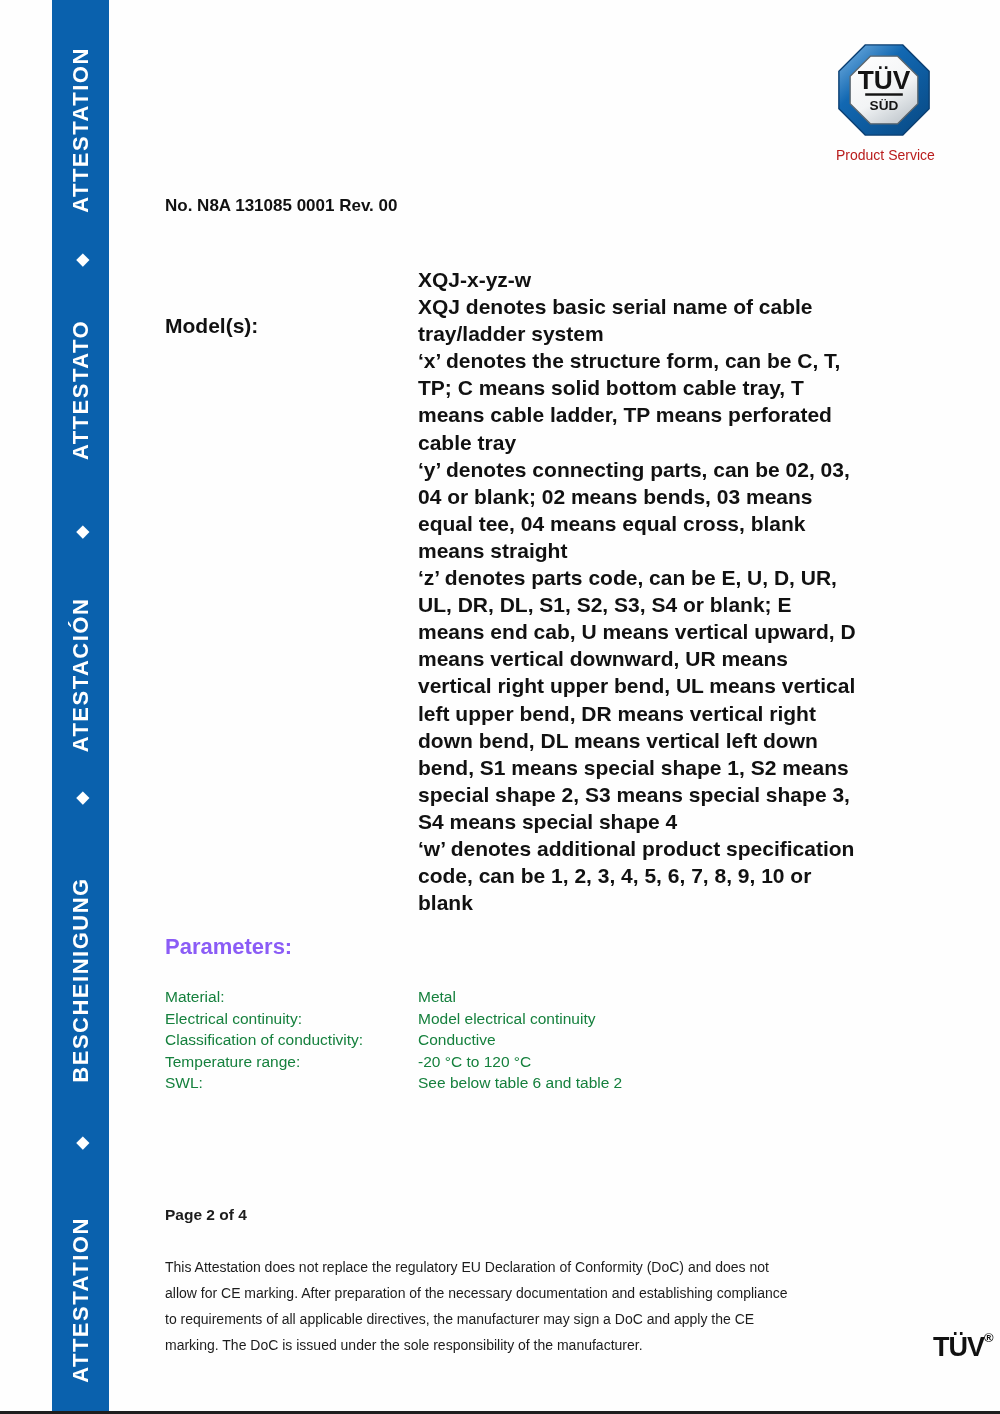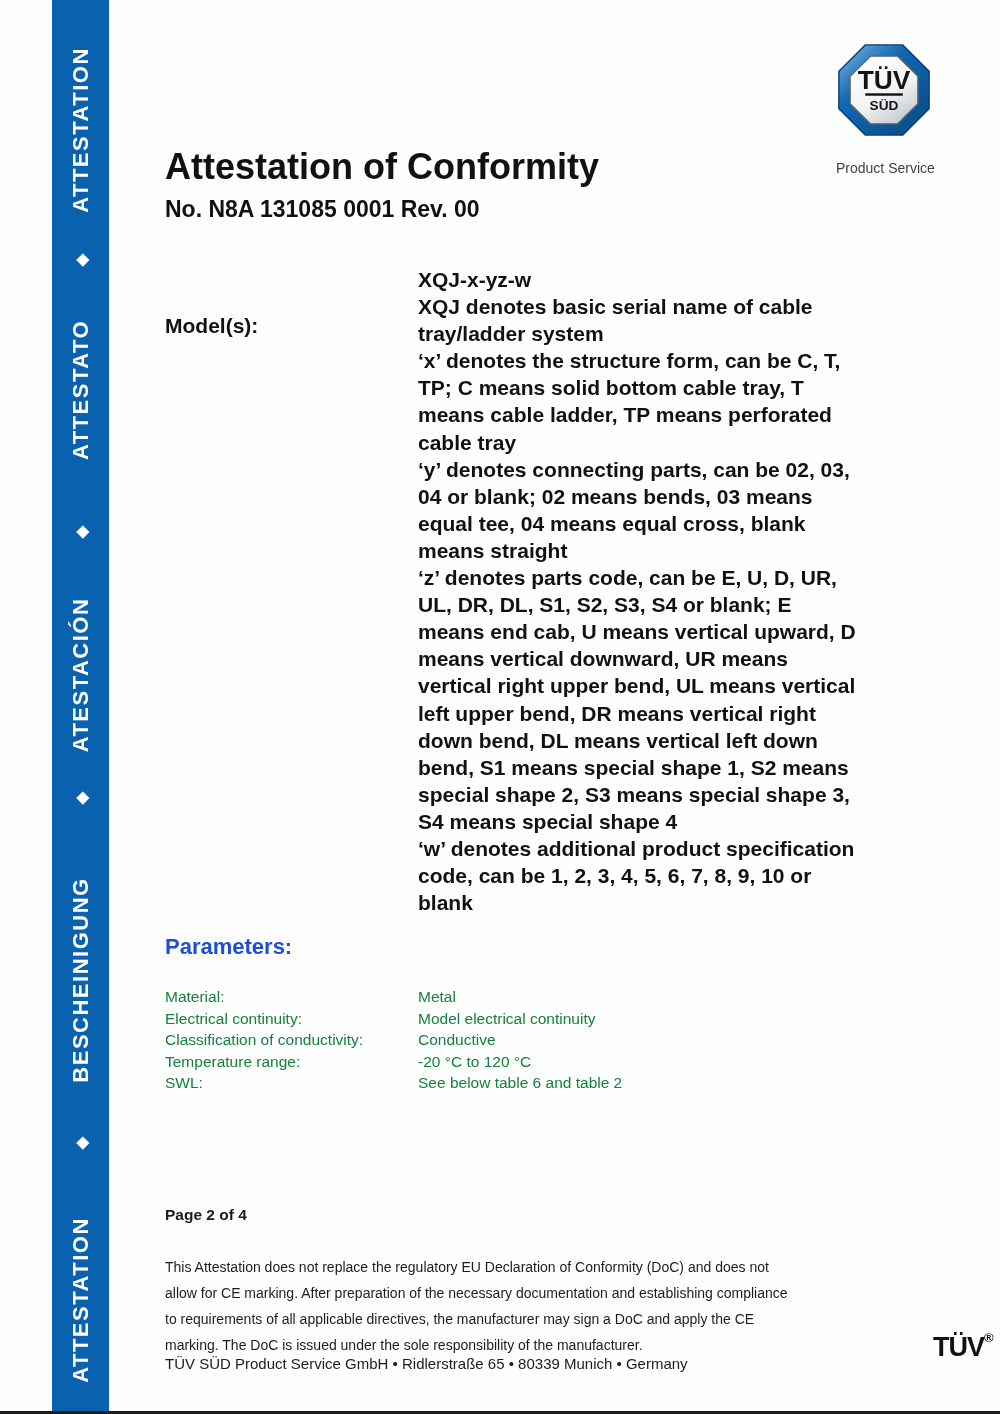--- a/index.html
+++ b/index.html
@@ -52,39 +52,39 @@
   }
 
   
   .logo-block {
     position: absolute;
     left: 836px; top: 42px;
     width: 96px;
     text-align: center;
   }
   .logo-caption {
-    margin-top: 18px;
+    margin-top: 5px;
     font-size: 14px;
-    color: #404040;
+    color: #b91c1c;
     white-space: nowrap;
   }
 
   
   .title {
     position: absolute;
     left: 165px; top: 146px;
     font-size: 36px;
     font-weight: bold;
     letter-spacing: 0px;
     color: #111;
   }
   .doc-number {
     position: absolute;
     left: 165px; top: 196px;
-    font-size: 23px;
+    font-size: 17px;
     font-weight: bold;
     color: #111;
     text-align: right;
   }
 
   
   .models-label {
     position: absolute;
     left: 165px; top: 266px;
     font-size: 21px;
@@ -102,21 +102,21 @@
     white-space: pre-line;
     color: #111;
   }
 
   
   .params-heading {
     position: absolute;
     left: 165px; top: 934px;
     font-size: 22px;
     font-weight: bold;
-    color: #1d4ed8;
+    color: #8b5cf6;
   }
   .params-table {
     position: absolute;
     left: 165px; top: 986px;
     display: grid;
     grid-template-columns: 253px auto;
     font-size: 15.5px;
     line-height: 21.5px;
     color: #15803d;
   }
@@ -189,21 +189,20 @@
       </defs>
       <polygon points="30,2 70,2 98,30 98,70 70,98 30,98 2,70 2,30" fill="url(#og)" stroke="#0b3f72" stroke-width="1.5"></polygon>
       <polygon points="35.5,14 64.5,14 86,35.5 86,64.5 64.5,86 35.5,86 14,64.5 14,35.5" fill="url(#ig)" stroke="#5c666d" stroke-width="1.4"></polygon>
       <text x="50" y="49" text-anchor="middle" font-family="Liberation Sans, sans-serif" font-size="28" font-weight="bold" fill="#141414">TÜV</text>
       <rect x="30" y="53.5" width="40" height="2.6" fill="#141414"></rect>
       <text x="50" y="71" text-anchor="middle" font-family="Liberation Sans, sans-serif" font-size="14.5" font-weight="bold" fill="#141414">SÜD</text>
     </svg>
     <div class="logo-caption">Product Service</div>
   </div>
 
-  <div class="title">Attestation of Conformity</div>
   <div class="doc-number">No. N8A 131085 0001 Rev. 00</div>
 
   <div class="models-label">Model(s):</div>
   <div class="models-desc">XQJ-x-yz-w
 XQJ denotes basic serial name of cable
 tray/ladder system
 ‘x’ denotes the structure form, can be C, T,
 TP; C means solid bottom cable tray, T
 means cable ladder, TP means perforated
 cable tray
@@ -237,18 +236,17 @@
     <div>-20 °C to 120 °C</div>
     <div>SWL:</div>
     <div>See below table 6 and table 2</div>
   </div>
 
   <div class="page-info">Page 2 of 4</div>
   <div class="disclaimer">This Attestation does not replace the regulatory EU Declaration of Conformity (DoC) and does not
 allow for CE marking. After preparation of the necessary documentation and establishing compliance
 to requirements of all applicable directives, the manufacturer may sign a DoC and apply the CE
 marking. The DoC is issued under the sole responsibility of the manufacturer.</div>
-  <div class="address">TÜV SÜD Product Service GmbH • Ridlerstraße 65 • 80339 Munich • Germany</div>
   <div class="brand-mark"><span>TÜV</span><sup>®</sup></div>
 
   <div class="bottom-strip"></div>
 
 </div>
 
 </body></html>

